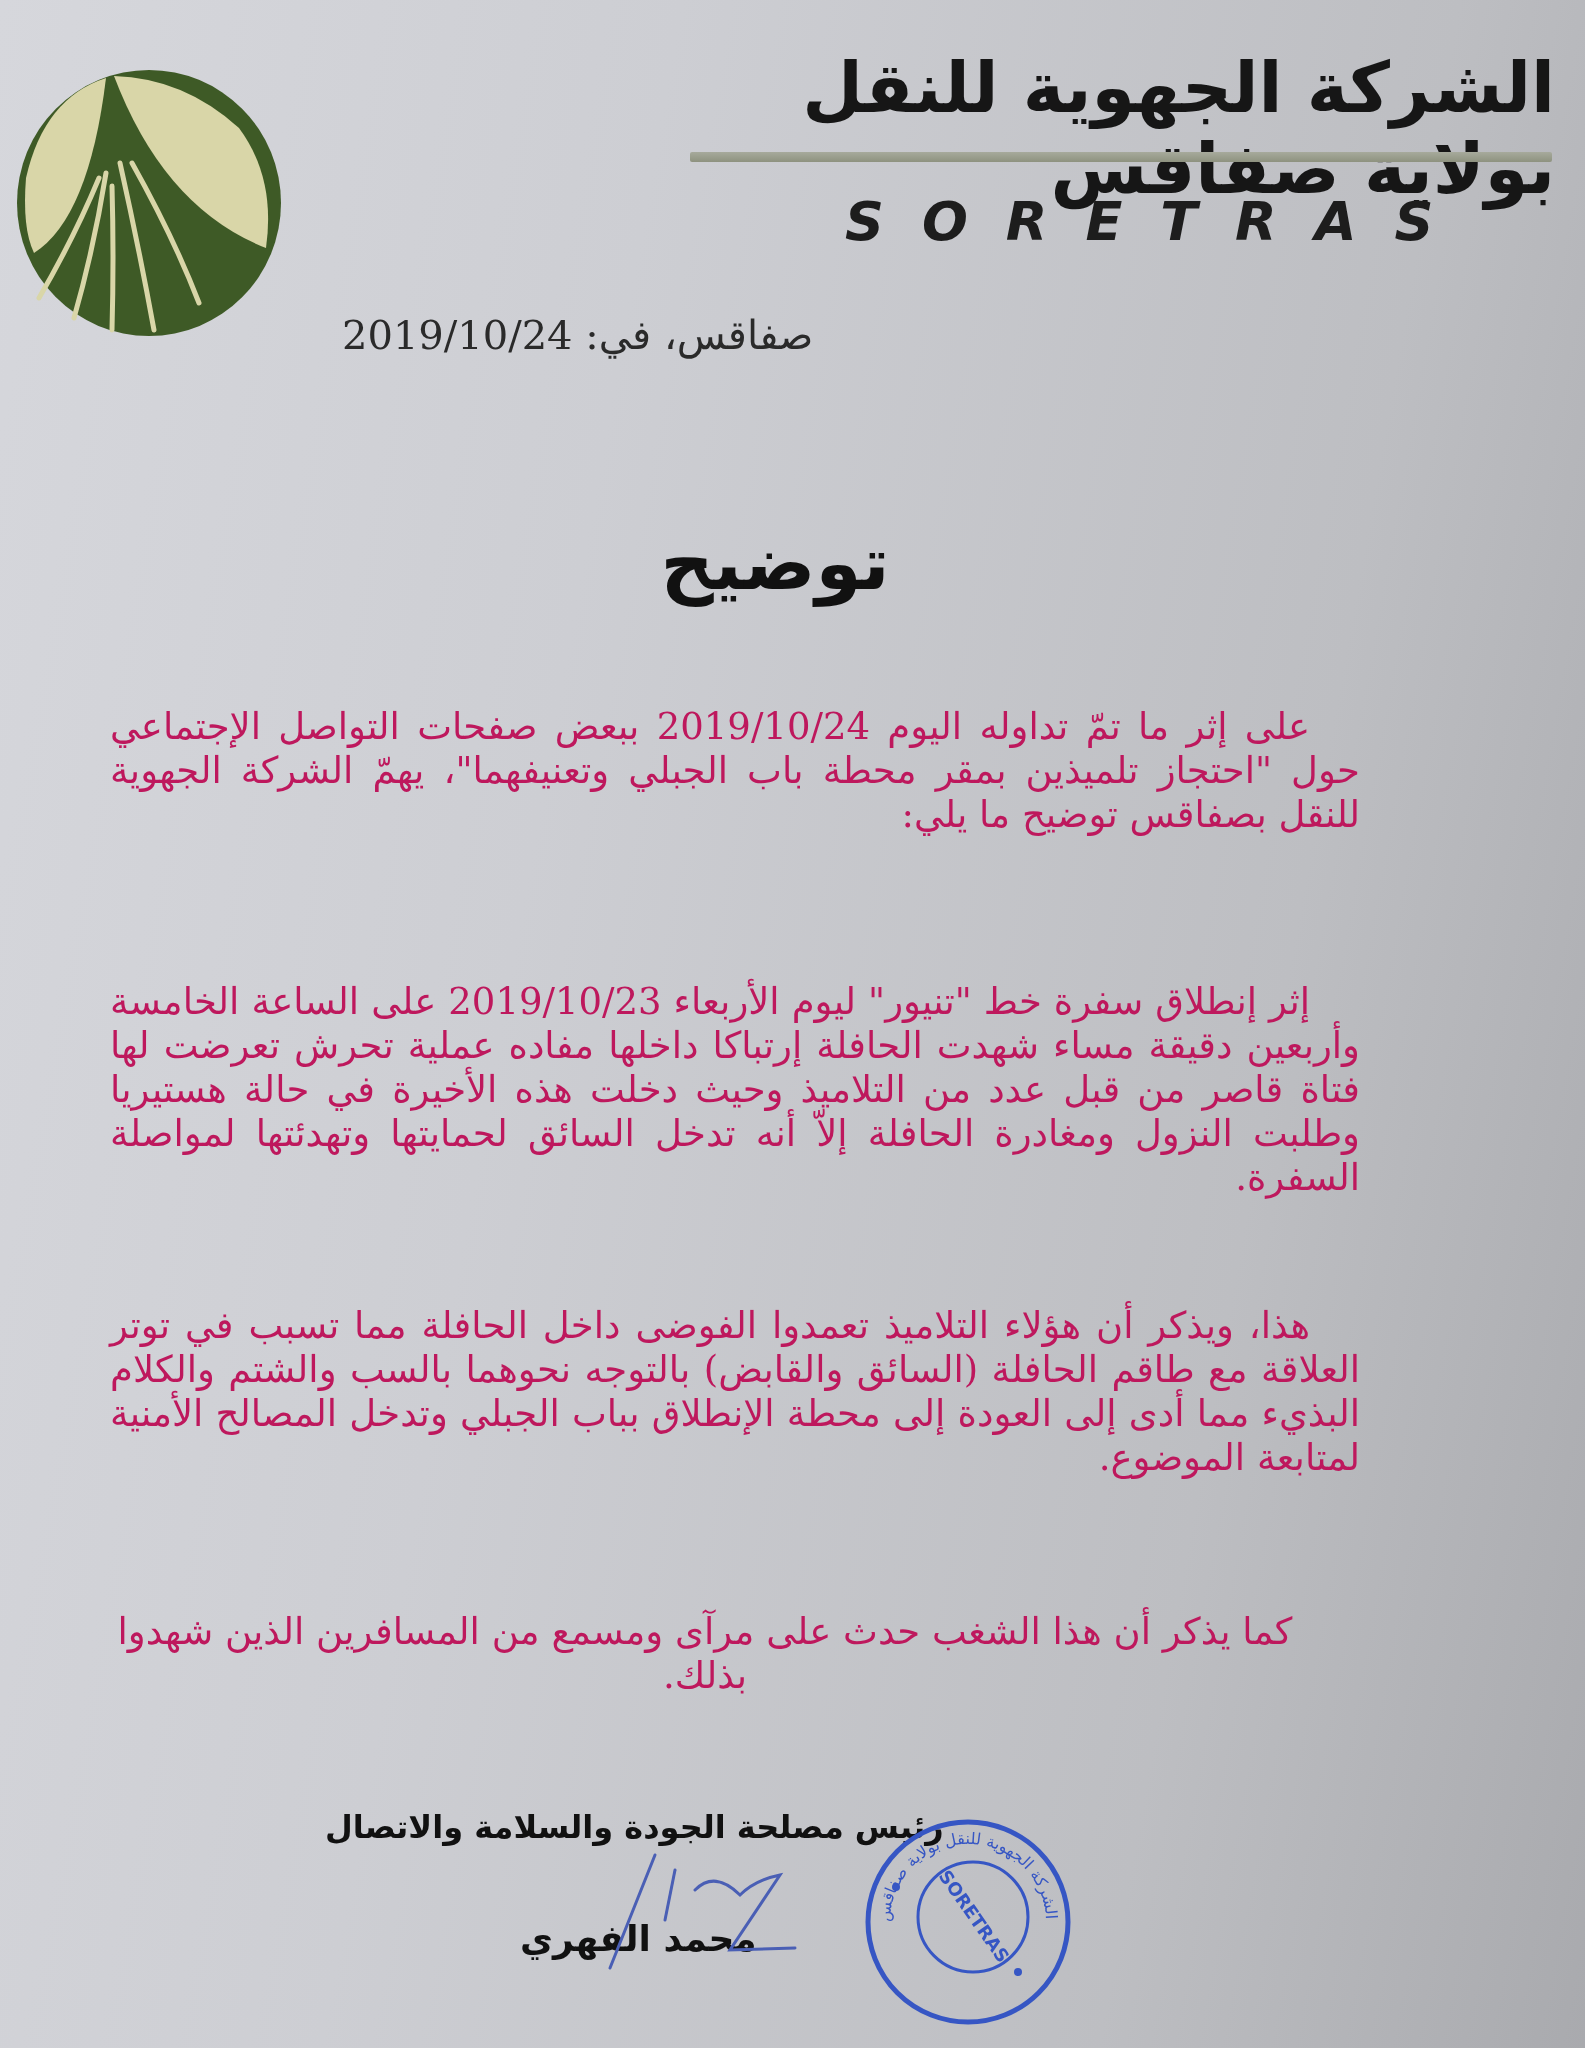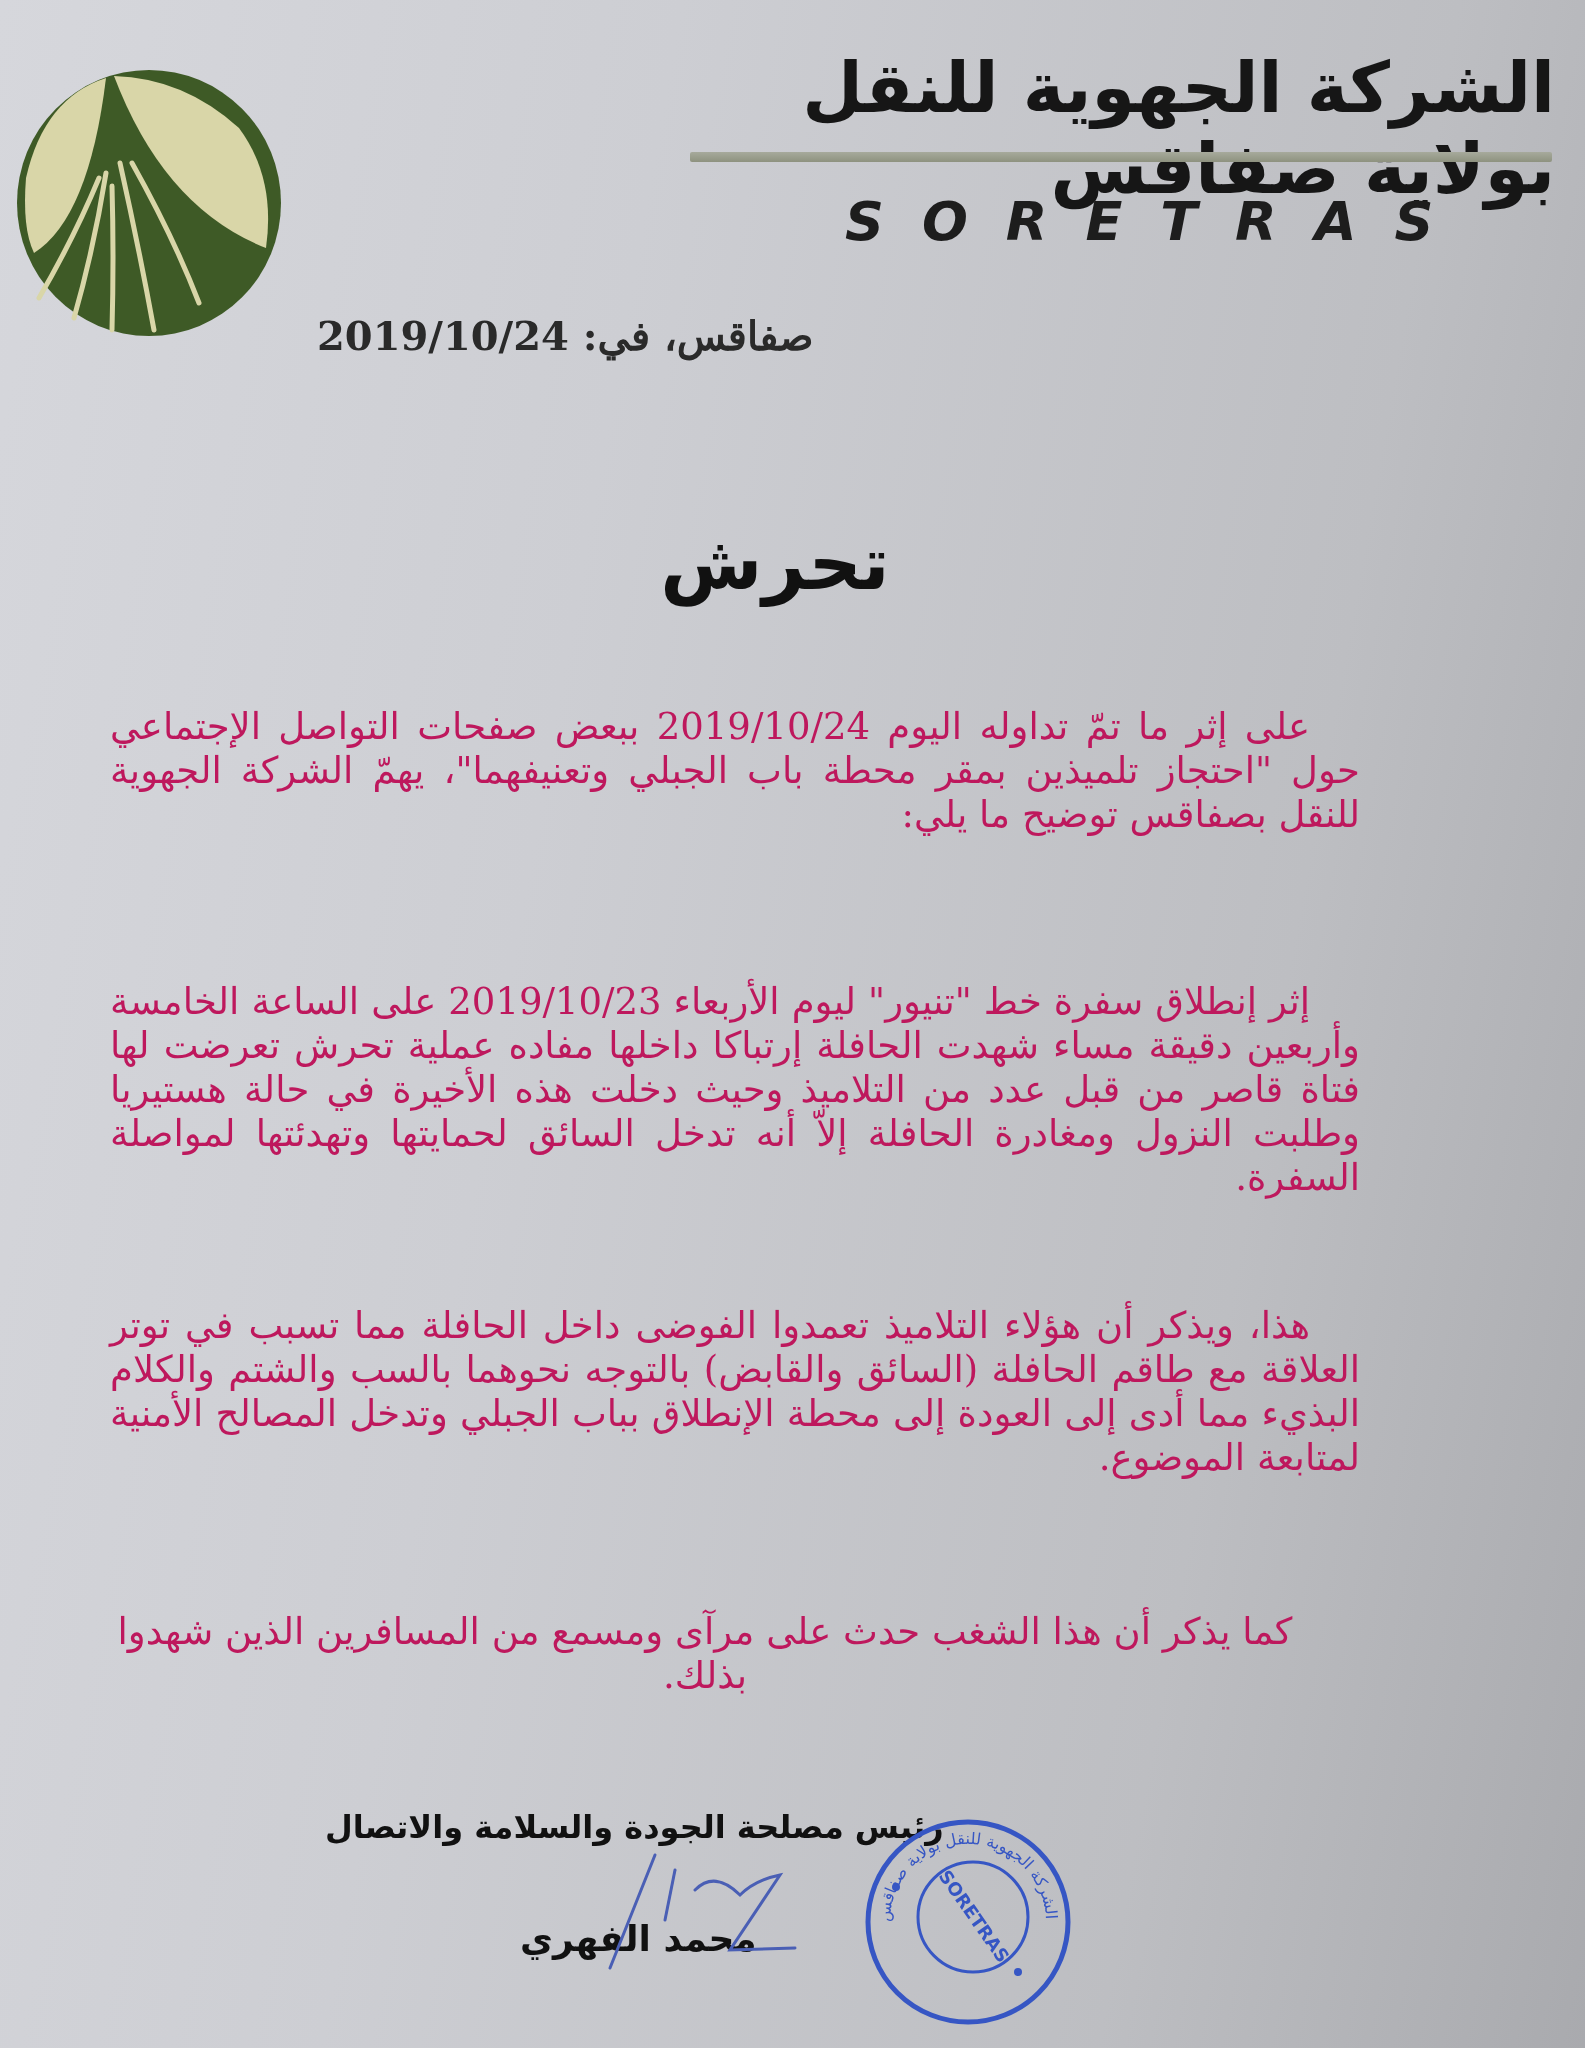--- a/index.html
+++ b/index.html
@@ -18,22 +18,22 @@
     .header-rule {
       position: absolute; left: 690px; top: 152px; width: 862px; height: 10px;
       background: linear-gradient(#a7aa9c, #8e927f); border-radius: 2px;
     }
     .header-latin {
       position: absolute; left: 845px; top: 190px; width: 560px;
       font-family: "DejaVu Sans", sans-serif; font-size: 54px; font-weight: bold; font-style: italic;
       letter-spacing: 38px; color: #1d1d1d;
     }
     .date-line {
-      position: absolute; left: 317px; top: 312px; direction: rtl;
-      font-size: 40px; color: #2a2a2a; white-space: nowrap; font-weight: bold;
+      position: absolute; left: 342px; top: 312px; direction: rtl;
+      font-size: 40px; color: #2a2a2a; white-space: nowrap;
     }
     .title {
       position: absolute; left: 650px; top: 520px; width: 250px; text-align: center;
       direction: rtl; font-family: "DejaVu Sans", sans-serif; font-size: 74px; font-weight: bold; color: #111;
     }
     .body-text {
       position: absolute; left: 110px; width: 1250px; direction: rtl; text-align: justify;
       font-size: 37px; line-height: 44px; color: #be185d;
     }
     .p1 { top: 705px; }
@@ -67,21 +67,21 @@
     <path d="M 118 95 Q 160 170 185 235"></path>
   </g>
 </svg>
 
 <div class="header-ar">الشركة الجهوية للنقل بولاية صفاقس</div>
 <div class="header-rule"></div>
 <div class="header-latin">SORETRAS</div>
 
 <div class="date-line">صفاقس، في: 2019/10/24</div>
 
-<div class="title">تحرش</div>
+<div class="title">توضيح</div>
 
 <div class="body-text p1">
   <span class="indent"></span><span>على إثر ما تمّ تداوله اليوم 2019/10/24 ببعض صفحات التواصل الإجتماعي حول "احتجاز تلميذين بمقر محطة باب الجبلي وتعنيفهما"، يهمّ الشركة الجهوية للنقل بصفاقس توضيح ما يلي:</span>
 </div>
 <div class="body-text p2">
   <span class="indent"></span><span>إثر إنطلاق سفرة خط "تنيور" ليوم الأربعاء 2019/10/23 على الساعة الخامسة وأربعين دقيقة مساء شهدت الحافلة إرتباكا داخلها مفاده عملية تحرش تعرضت لها فتاة قاصر من قبل عدد من التلاميذ وحيث دخلت هذه الأخيرة في حالة هستيريا وطلبت النزول ومغادرة الحافلة إلاّ أنه تدخل السائق لحمايتها وتهدئتها لمواصلة السفرة.</span>
 </div>
 <div class="body-text p3">
   <span class="indent"></span><span>هذا، ويذكر أن هؤلاء التلاميذ تعمدوا الفوضى داخل الحافلة مما تسبب في توتر العلاقة مع طاقم الحافلة (السائق والقابض) بالتوجه نحوهما بالسب والشتم والكلام البذيء مما أدى إلى العودة إلى محطة الإنطلاق بباب الجبلي وتدخل المصالح الأمنية لمتابعة الموضوع.</span>
 </div>

